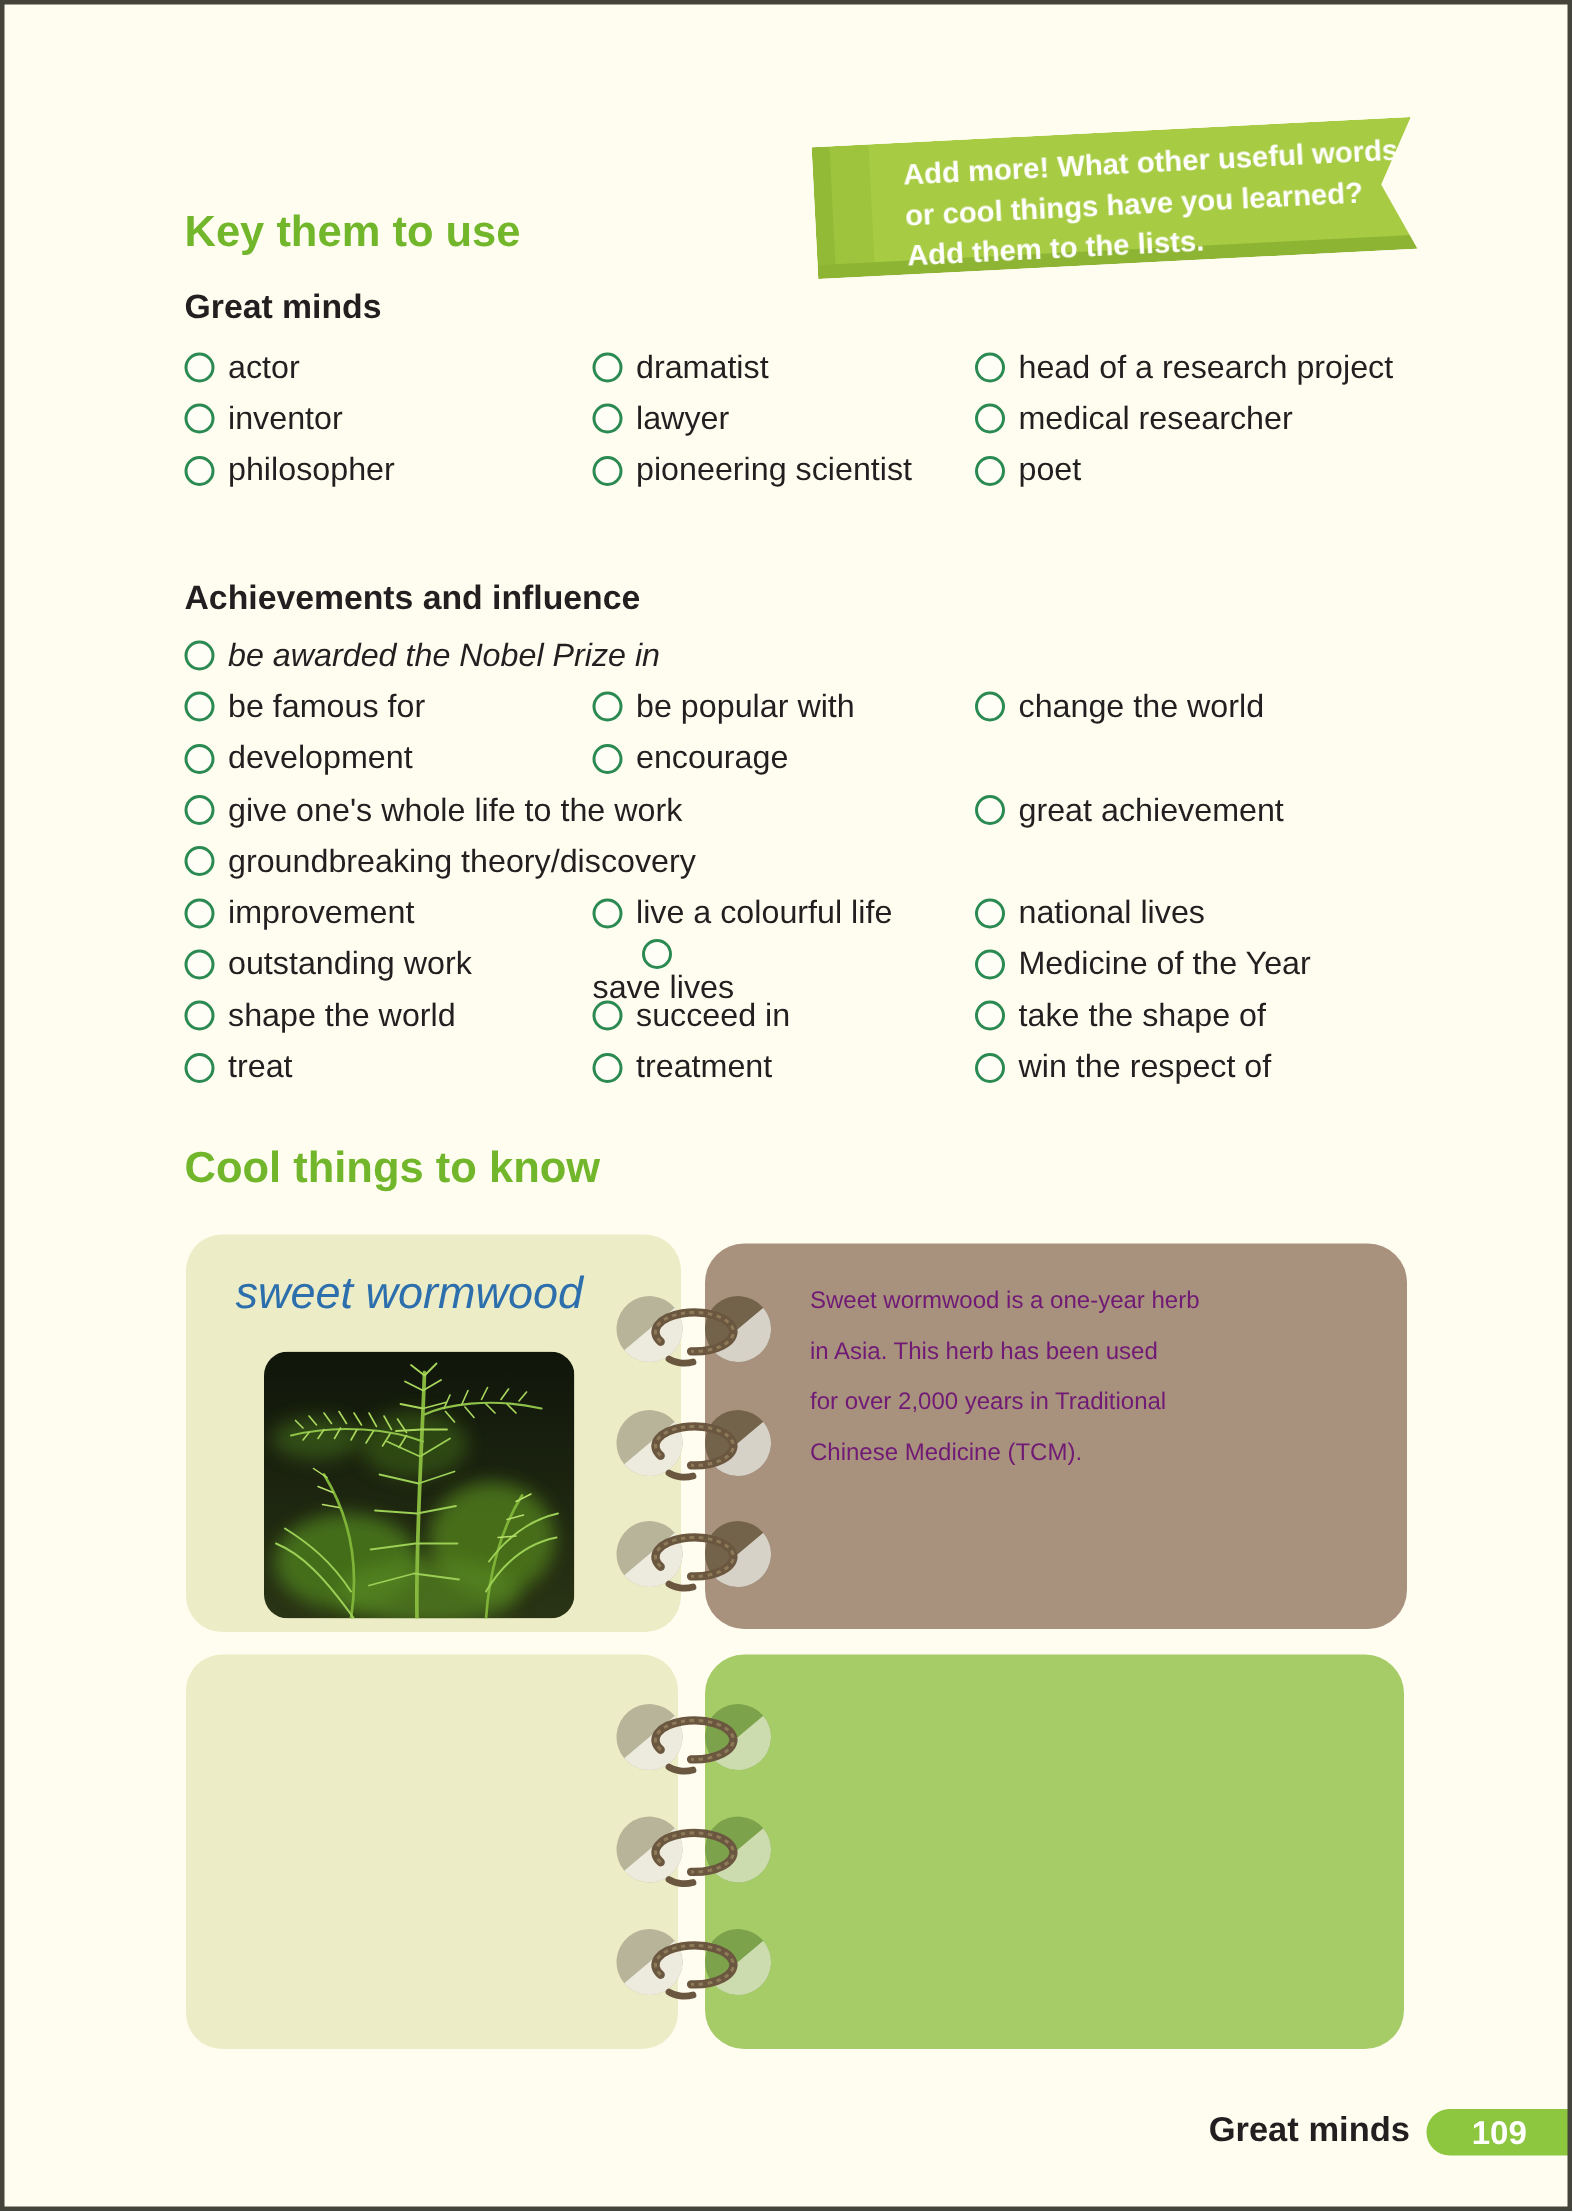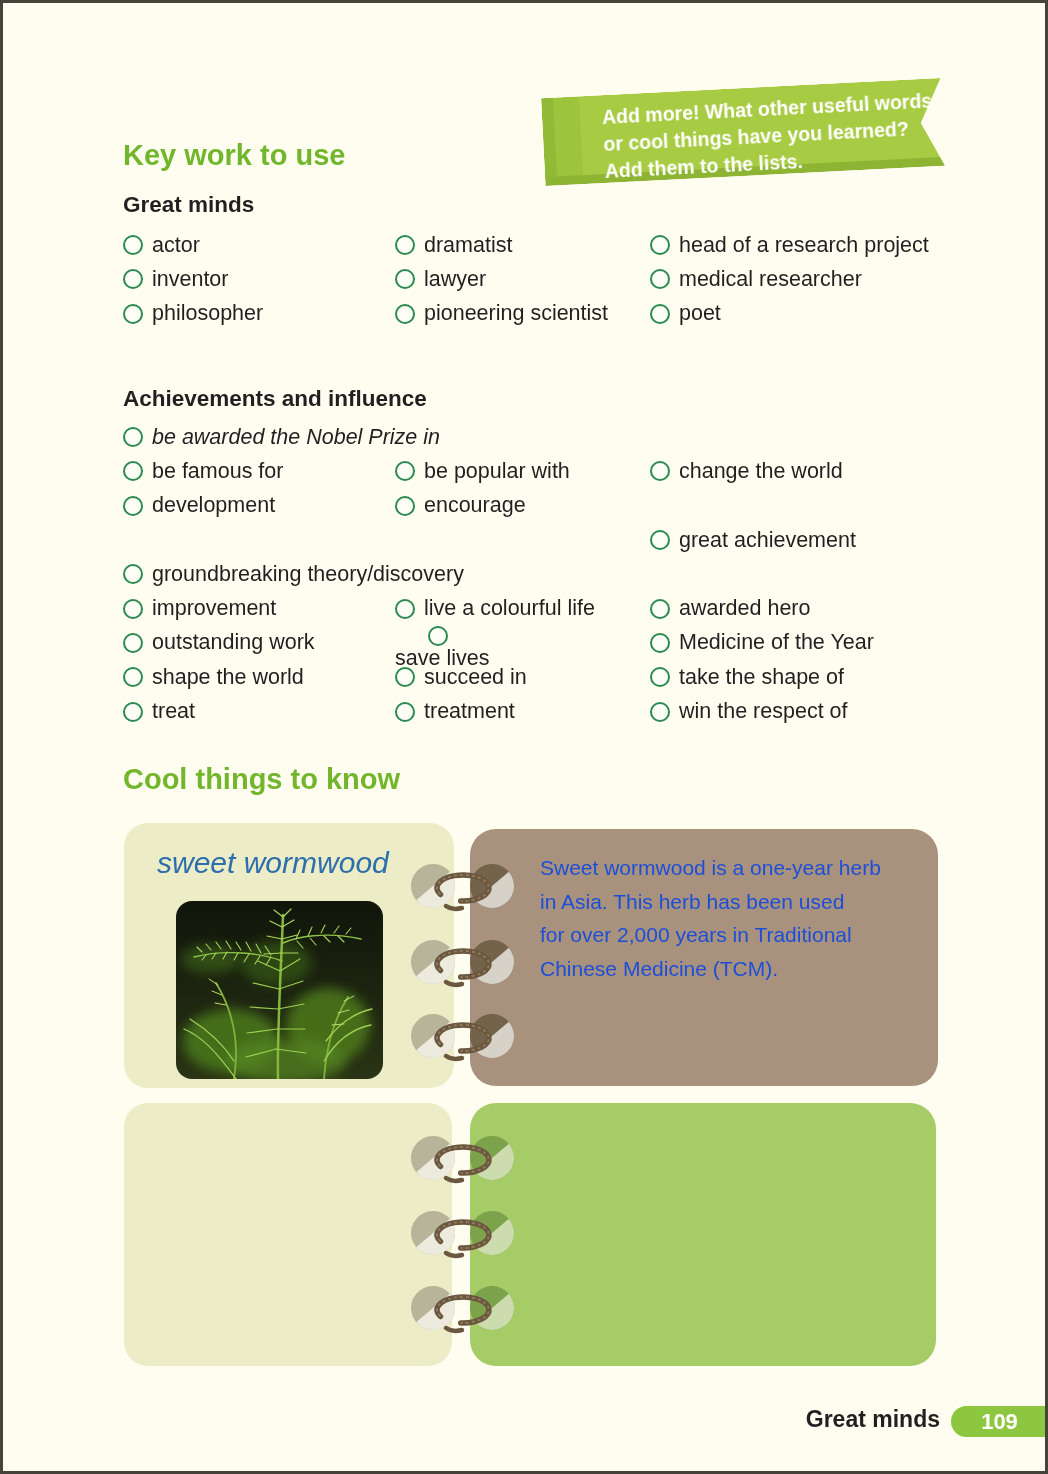--- a/index.html
+++ b/index.html
@@ -31,21 +31,21 @@
   .bullet{width:16px;height:16px;border:2.6px solid #2a8a52;border-radius:50%;background:#fffef6;margin-right:9px;flex:none;}
   .kw-label{font-size:21.5px;}
 
   .card{position:absolute;}
   .card-beige{background:#ecedc6;border-radius:24px;}
   .card-brown{background:#a8927d;border-radius:26px;}
   .card-grass{background:#a6cc67;border-radius:26px;}
   .card-title{position:absolute;left:157px;top:846px;font-style:italic;font-size:30px;color:#2d6fad;}
   .photo{position:absolute;left:176px;top:901px;width:207px;height:178px;border-radius:16px;overflow:hidden;}
   .photo svg{display:block;width:207px;height:178px;}
-  .card-body{position:absolute;left:540px;top:851px;width:390px;font-size:21px;line-height:33.5px;color:#1d4ed8;}
+  .card-body{position:absolute;left:540px;top:851px;width:390px;font-size:16px;line-height:33.5px;color:#701a75;}
 
   .ring{position:absolute;left:406px;width:110px;height:64px;}
 
   .footer-label{position:absolute;right:108px;top:1406px;font-size:23px;font-weight:bold;color:#231f20;}
   .pill{
     position:absolute;left:951px;top:1406px;width:97px;height:31px;
     background:#8dc63f;border-radius:17px 0 0 17px;
     color:#fff;font-weight:bold;font-size:22px;
     display:flex;align-items:center;justify-content:center;
   }
@@ -56,21 +56,21 @@
 <div class="frame"></div>
 
 <div class="ribbon">
   <div class="ribbon-text">
       <div>Add more! What other useful words</div>
       <div>or cool things have you learned?</div>
       <div>Add them to the lists.</div>
     </div>
 </div>
 
-<h1 class="h-green" style="left:123px;top:139px;">Key work to use</h1>
+<h1 class="h-green" style="left:123px;top:139px;">Key them to use</h1>
 
 <h2 class="h-sub" style="left:123px;top:192px;">Great minds</h2>
 <div class="kw-rows" style="top:228px;">
     <div class="kw-row">
       <div class="kw-item" style="left: 0px;">
         <span class="bullet"></span>
         <span class="kw-label">actor</span>
       </div>
       <div class="kw-item" style="left: 272px;">
         <span class="bullet"></span>
@@ -137,20 +137,24 @@
       <div class="kw-item" style="left: 0px;">
         <span class="bullet"></span>
         <span class="kw-label">development</span>
       </div>
       <div class="kw-item" style="left: 272px;">
         <span class="bullet"></span>
         <span class="kw-label">encourage</span>
       </div>
     </div>
     <div class="kw-row">
+      <div class="kw-item" style="left: 0px;">
+        <span class="bullet"></span>
+        <span class="kw-label">give one's whole life to the work</span>
+      </div>
       <div class="kw-item" style="left: 527px;">
         <span class="bullet"></span>
         <span class="kw-label">great achievement</span>
       </div>
     </div>
     <div class="kw-row">
       <div class="kw-item" style="left: 0px;">
         <span class="bullet"></span>
         <span class="kw-label">groundbreaking theory/discovery</span>
       </div>
@@ -159,21 +163,21 @@
       <div class="kw-item" style="left: 0px;">
         <span class="bullet"></span>
         <span class="kw-label">improvement</span>
       </div>
       <div class="kw-item" style="left: 272px;">
         <span class="bullet"></span>
         <span class="kw-label">live a colourful life</span>
       </div>
       <div class="kw-item" style="left: 527px;">
         <span class="bullet"></span>
-        <span class="kw-label">awarded hero</span>
+        <span class="kw-label">national lives</span>
       </div>
     </div>
     <div class="kw-row">
       <div class="kw-item" style="left: 0px;">
         <span class="bullet"></span>
         <span class="kw-label">outstanding work</span>
       </div>
       <div class="kw-item" style="left: 272px; flex-direction: column;">
         <span class="bullet"></span>
         <span class="kw-label">save lives</span>

